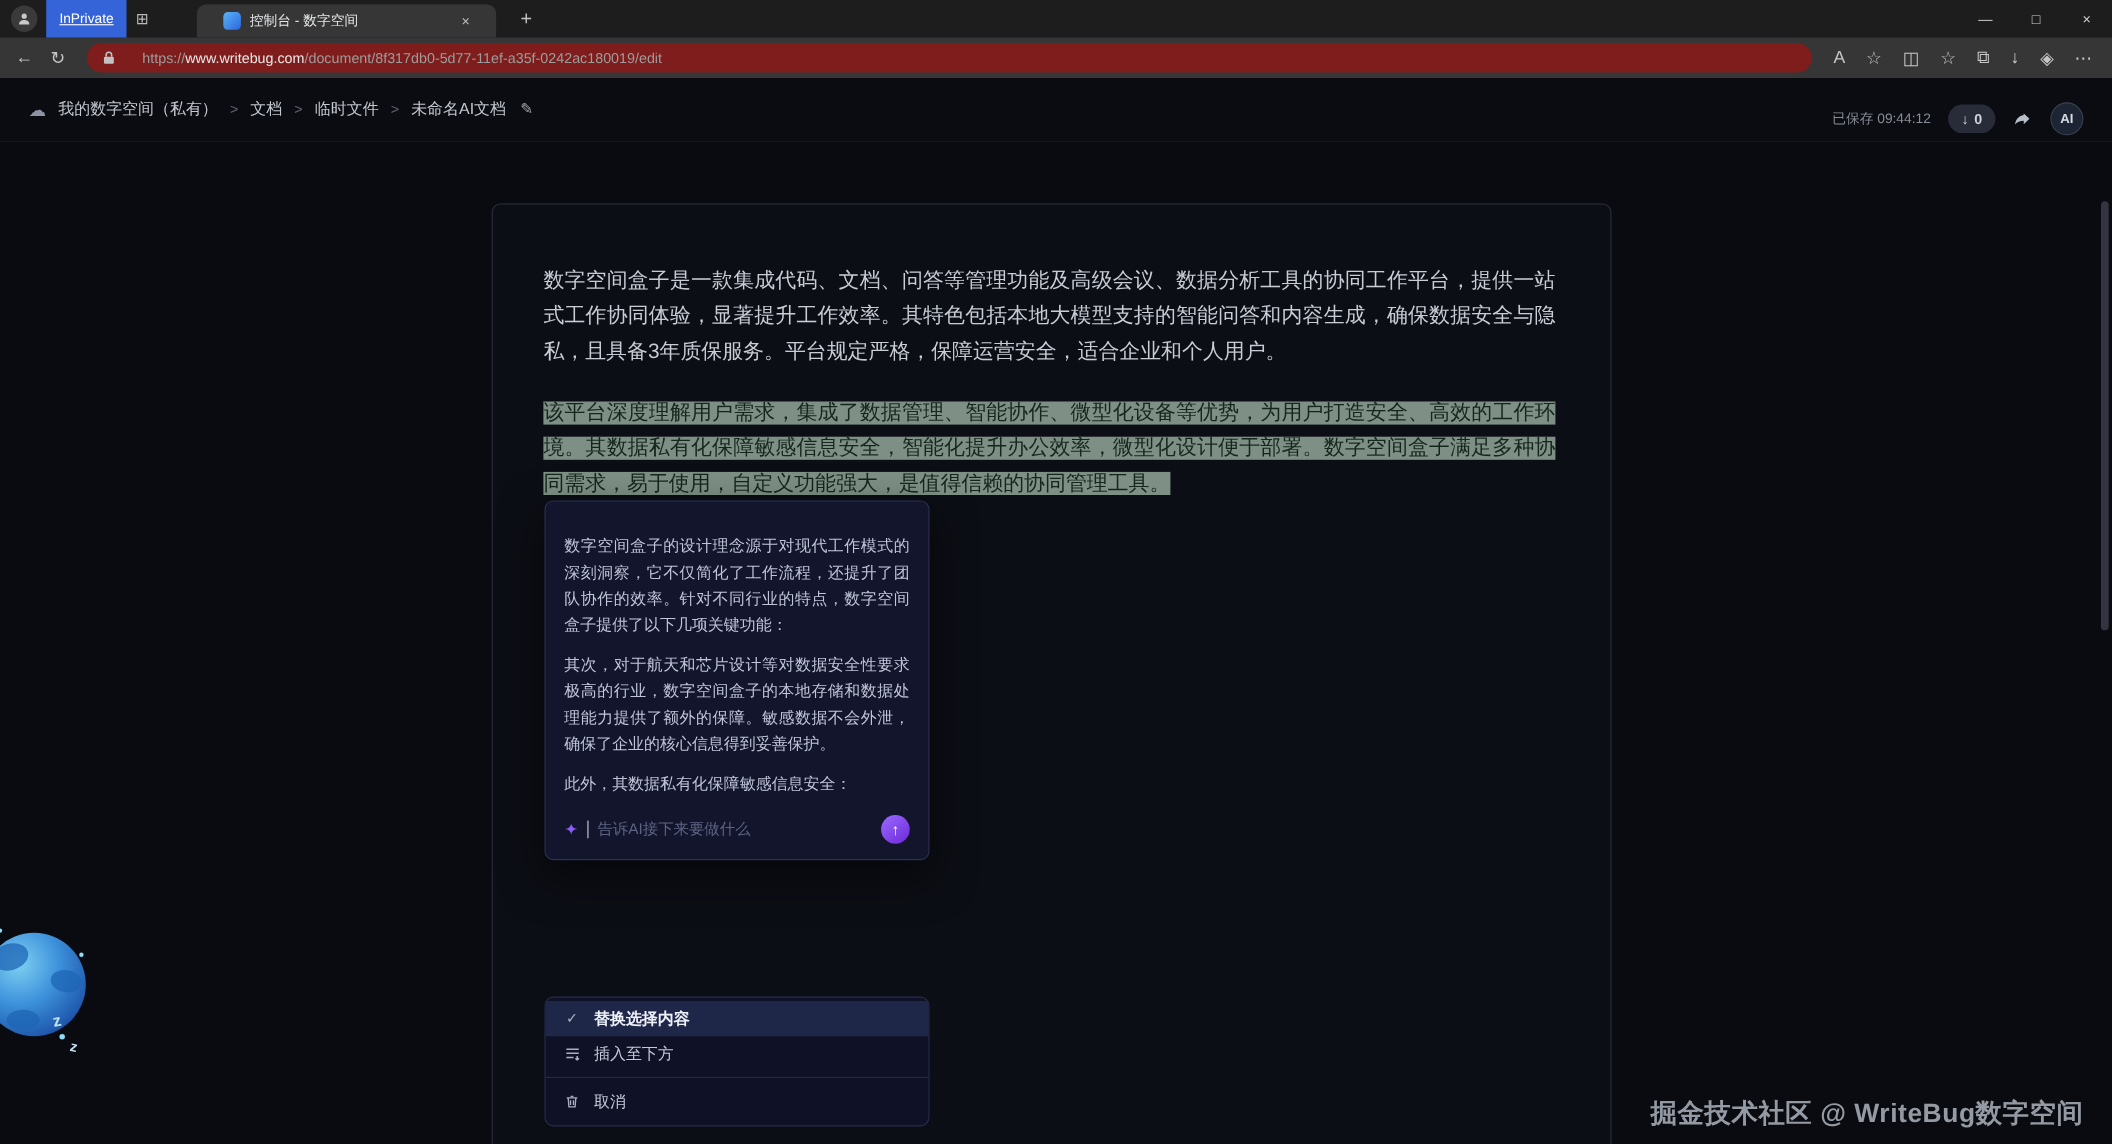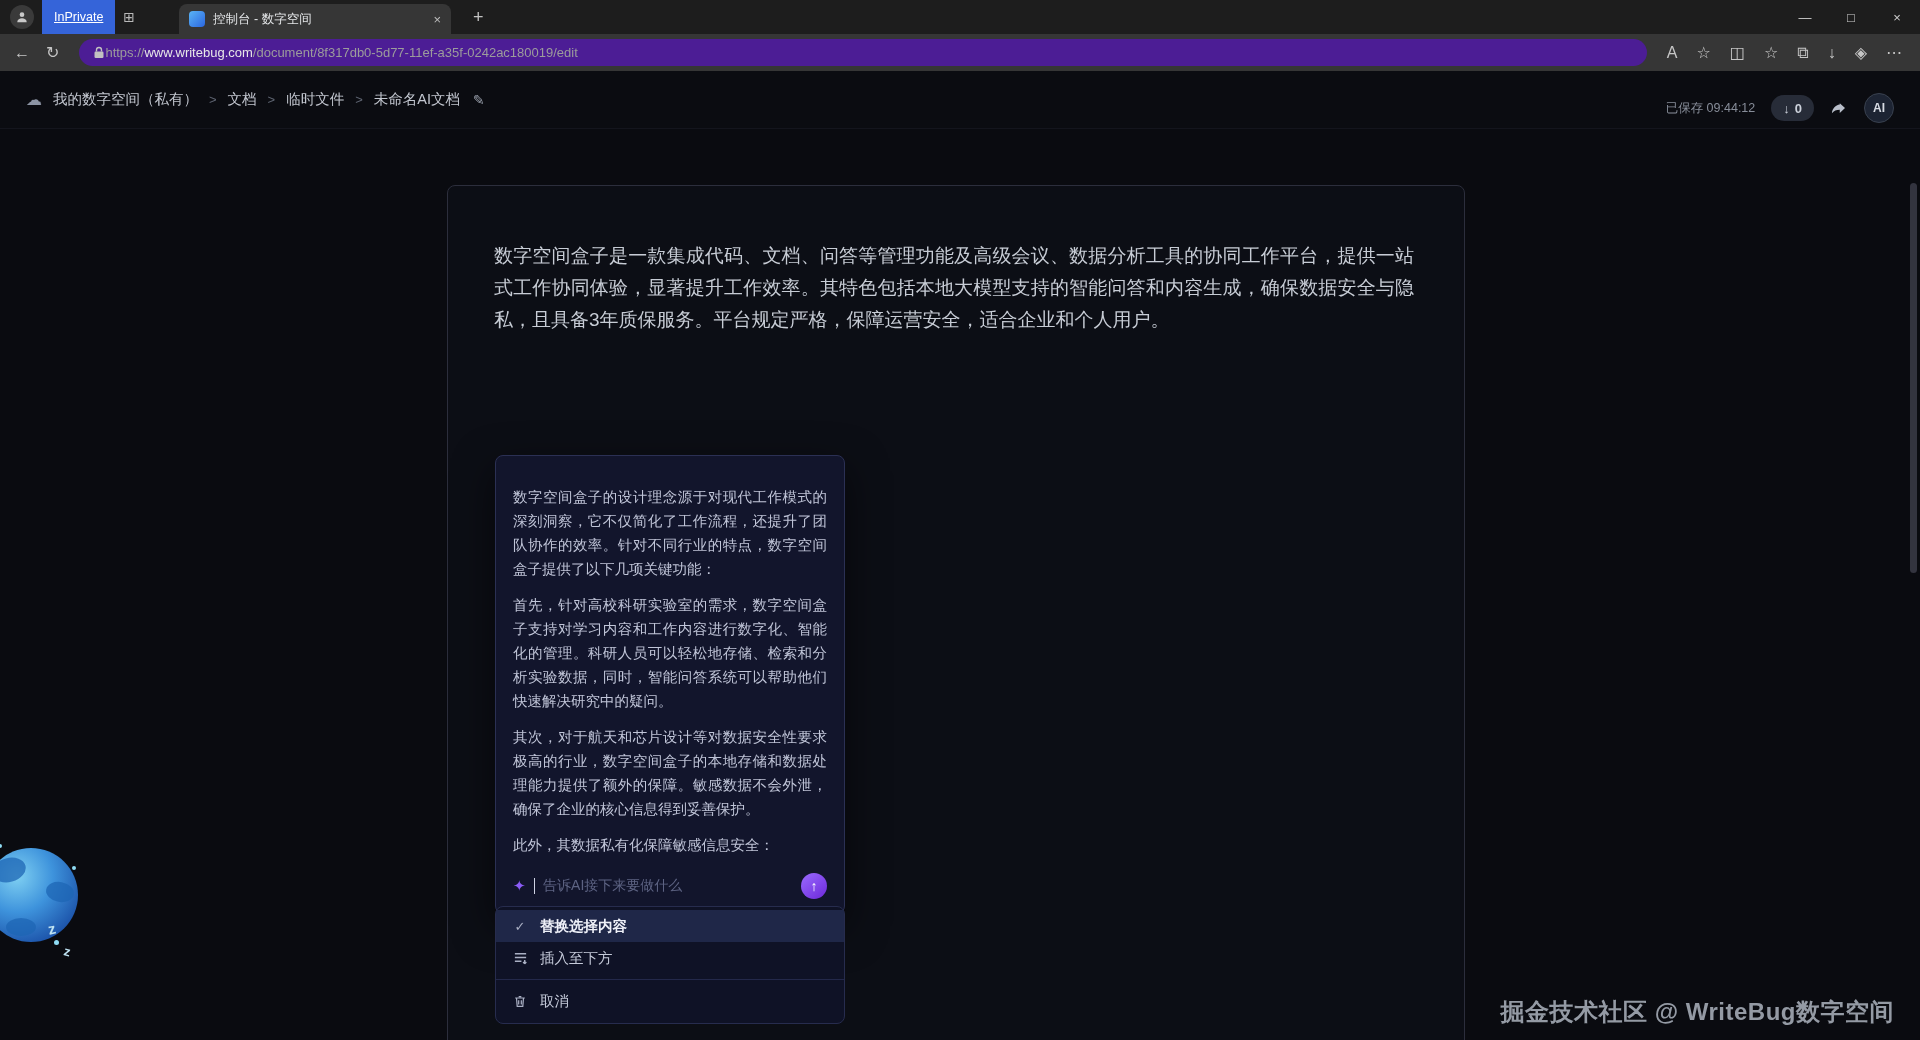--- a/index.html
+++ b/index.html
@@ -20,37 +20,37 @@
     display:flex; align-items:center; justify-content:center; flex:0 0 auto;
   }
   .inprivate {
     background:#3564d9; color:#fff; font-size:12.5px; font-weight:500;
     padding:16px 12px; border-radius:4px; flex:0 0 auto;text-decoration:underline;
   }
   .chrome-icon { color:#b9b9b9; font-size:14px; }
   .tab {
     margin-left:36px; width:272px; height:30px; align-self:flex-end;
     background:#363636; border-radius:8px 8px 0 0;
-    display:flex; align-items:center; gap:8px; padding:0 10px;
+    display:flex; align-items:center; gap:8px; padding:0 24px;
   }
   .favicon { width:16px; height:16px; border-radius:4px; background:linear-gradient(135deg,#5ab4f5,#2b66e0); flex:0 0 auto; }
   .tab-title { flex:1; font-size:12.5px; color:#e4e6e8; white-space:nowrap; overflow:hidden; text-overflow:ellipsis; }
   .tab-close { color:#bdbdbd; font-size:13px; }
   .newtab { color:#c2c2c2; font-size:18px; margin-left:14px; }
   .wincontrols { margin-left:auto; display:flex; height:100%; }
   .winbtn { width:46px; height:100%; display:flex; align-items:center; justify-content:center; color:#cfcfcf; font-size:13px; }
 
   .toolbar {
     position:absolute; left:0; top:34px; width:1920px; height:37px;
     background:#363636; display:flex; align-items:center; padding:0 14px; gap:16px;
   }
   .tb-icon { color:#c6c6c6; font-size:16px; flex:0 0 auto; }
   .url-pill {
-    flex:1; min-width:0; height:27px; background:#4c1d95; border-radius:14px;
-    display:flex; align-items:center; gap:0; padding:0 14px; margin:0 4px;
+    flex:1; min-width:0; height:27px; background:#7f1d1d; border-radius:14px;
+    display:flex; align-items:center; gap:24px; padding:0 14px; margin:0 4px;
   }
   .url-text { font-size:13px; color:#9c9c9c; white-space:nowrap; overflow:hidden; }
   .url-host { color:#e8e8e8; }
   .tb-right { display:flex; align-items:center; gap:19px; flex:0 0 auto; padding-right:4px; }
 
   
   .appheader {
     position:absolute; left:0; top:71px; width:1920px; height:58px;
     background:#0b0c11; display:flex; align-items:center; padding:0 26px;
     border-bottom:1px solid #14151d;
@@ -210,24 +210,24 @@
         </svg>
     </span>
     <div class="ai-btn">AI</div>
   </div>
 </div>
 
 <div class="page">
 
   <div class="doc-card">
     <p class="doc-p">数字空间盒子是一款集成代码、文档、问答等管理功能及高级会议、数据分析工具的协同工作平台，提供一站式工作协同体验，显著提升工作效率。其特色包括本地大模型支持的智能问答和内容生成，确保数据安全与隐私，且具备3年质保服务。平台规定严格，保障运营安全，适合企业和个人用户。</p>
+    <p class="doc-p"><span class="hl">该平台深度理解用户需求，集成了数据管理、智能协作、微型化设备等优势，为用户打造安全、高效的工作环境。其数据私有化保障敏感信息安全，智能化提升办公效率，微型化设计便于部署。数字空间盒子满足多种协同需求，易于使用，自定义功能强大，是值得信赖的协同管理工具。</span></p>
 
     <div class="ai-panel">
       <p>数字空间盒子的设计理念源于对现代工作模式的深刻洞察，它不仅简化了工作流程，还提升了团队协作的效率。针对不同行业的特点，数字空间盒子提供了以下几项关键功能：</p>
-      <p>首先，针对高校科研实验室的需求，数字空间盒子支持对学习内容和工作内容进行数字化、智能化的管理。科研人员可以轻松地存储、检索和分析实验数据，同时，智能问答系统可以帮助他们快速解决研究中的疑问。</p>
       <p>其次，对于航天和芯片设计等对数据安全性要求极高的行业，数字空间盒子的本地存储和数据处理能力提供了额外的保障。敏感数据不会外泄，确保了企业的核心信息得到妥善保护。</p>
       <p>此外，其数据私有化保障敏感信息安全：</p>
       <div class="ai-input-row">
         <span class="sparkle">✦</span>
         <span class="caret"></span>
         <span class="ai-placeholder">告诉AI接下来要做什么</span>
         <span class="send-btn">↑</span>
       </div>
     </div>
 

